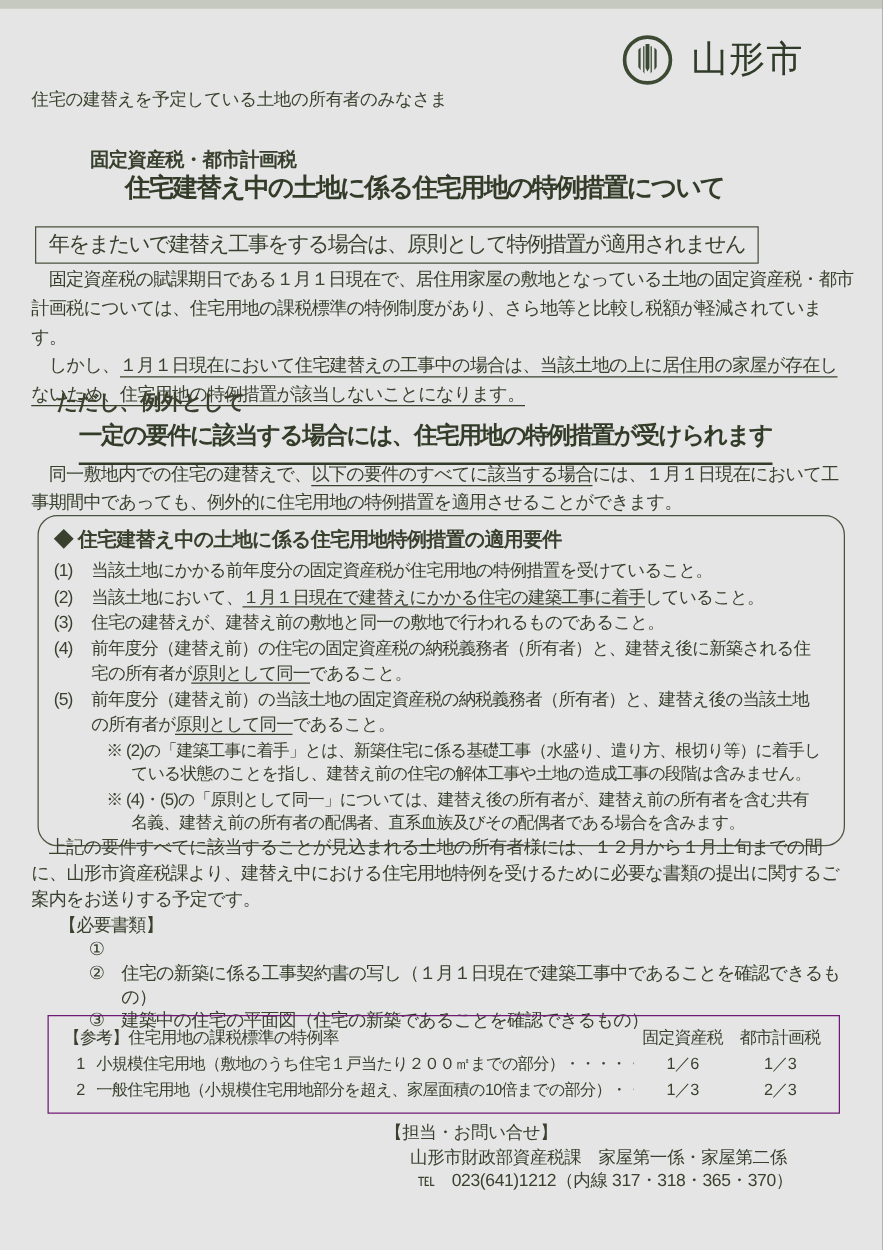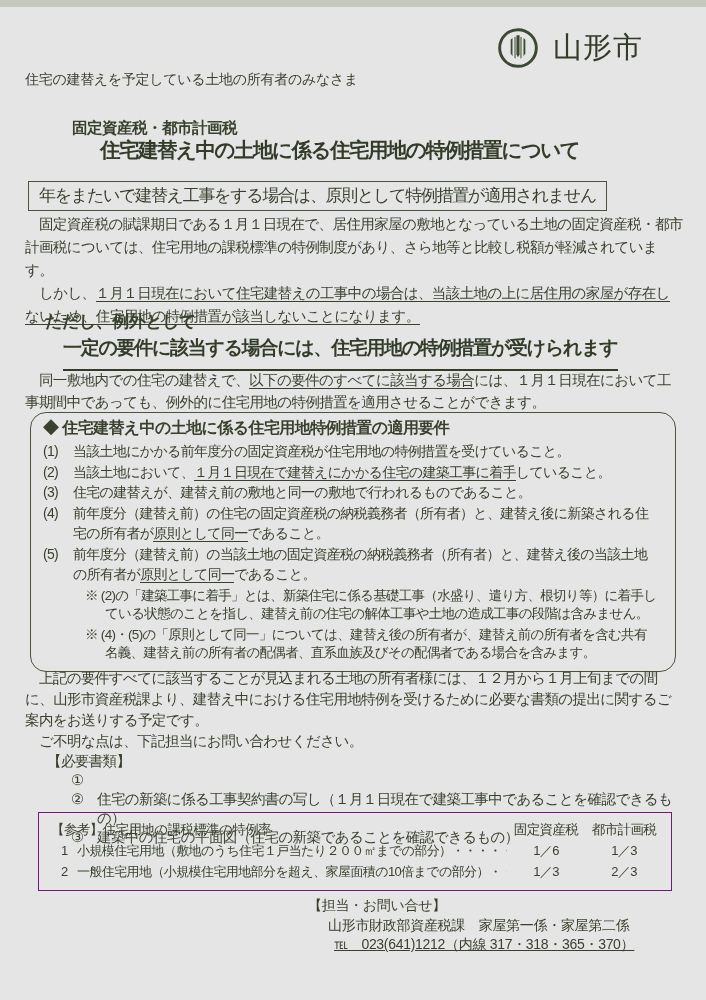--- a/index.html
+++ b/index.html
@@ -34,21 +34,21 @@
   .ul { border-bottom:1.4px solid currentColor; }
   
   .lead { position:absolute; top:310px; left:45px; font-size:17px; font-weight:bold; letter-spacing:-0.5px; }
   .headline { position:absolute; top:335px; left:63px; font-size:19px; font-weight:bold; letter-spacing:-1.3px; color:#333c29; }
   .headline .ul2 { border-bottom:2.5px solid currentColor; padding-bottom:11px; }
   .exc-body { position:absolute; top:369px; left:25px; width:658px; font-size:14.5px; line-height:22px; letter-spacing:-0.6px; }
   
   .req-box {
     position:absolute; top:412px; left:30px; width:646px;
     border:1.5px solid #4a5340; border-radius:16px;
-    padding:3px 16px 8px 12px;
+    padding:8px 16px 8px 12px;
     font-size:14px; letter-spacing:-0.7px;
   }
   .req-heading { font-size:16px; font-weight:bold; line-height:23px; letter-spacing:-0.6px; margin-bottom:2px; }
   .req-item { display:flex; line-height:20.5px; }
   .req-num { flex:0 0 30px; }
   .req-text { flex:1; }
   .req-note { margin-left:42px; padding-left:20px; text-indent:-20px; font-size:13.5px; line-height:18.5px; margin-top:2px; }
   
   .guidance { position:absolute; top:668px; left:25px; width:660px; font-size:14.5px; line-height:21px; letter-spacing:-0.6px; }
   .guidance .p2 { line-height:20px; }
@@ -65,21 +65,21 @@
   .ref-head { display:flex; }
   .ref-title { flex:1; font-size:13.5px; }
   .ref-col { flex:0 0 78px; text-align:center; font-size:13.5px; }
   .ref-row { display:flex; }
   .ref-num { flex:0 0 16px; margin-left:10px; }
   .ref-label { flex:1; white-space:nowrap; overflow:hidden; }
   .ref-val { flex:0 0 78px; text-align:center; }
   
   .contact { position:absolute; top:896px; left:308px; font-size:14px; line-height:19.5px; letter-spacing:-0.3px; }
   .contact-dept { margin-left:20px; }
-  .contact-tel { margin-left:26px;text-decoration:underline; }
+  .contact-tel { margin-left:26px; }
 </style>
 </head>
 <body>
 
 <div class="page">
   <div class="top-shade"></div>
 
   <div class="logo-row">
     <svg class="emblem" width="44" height="44" viewBox="0 0 48 48">
       <circle cx="24" cy="24" r="20" fill="none" stroke="#3c4a34" stroke-width="3.2"></circle>
@@ -132,21 +132,20 @@
       <span class="req-num">(5)</span>
       <span class="req-text"><span>前年度分（建替え前）の当該土地の固定資産税の納税義務者（所有者）と、建替え後の当該土地の所有者が</span><span class="ul">原則として同一</span><span>であること。</span></span>
     </div>
 
     <p class="req-note">※ (2)の「建築工事に着手」とは、新築住宅に係る基礎工事（水盛り、遣り方、根切り等）に着手している状態のことを指し、建替え前の住宅の解体工事や土地の造成工事の段階は含みません。</p>
     <p class="req-note">※ (4)・(5)の「原則として同一」については、建替え後の所有者が、建替え前の所有者を含む共有名義、建替え前の所有者の配偶者、直系血族及びその配偶者である場合を含みます。</p>
   </div>
 
   <div class="guidance">
     <p>　上記の要件すべてに該当することが見込まれる土地の所有者様には、１２月から１月上旬までの間に、山形市資産税課より、建替え中における住宅用地特例を受けるために必要な書類の提出に関するご案内をお送りする予定です。</p>
-    <p class="p2">　ご不明な点は、下記担当にお問い合わせください。</p>
     <div class="docs-heading">【必要書類】</div>
     <div class="doc-item">
       <span class="doc-num">①</span>
     </div>
     <div class="doc-item">
       <span class="doc-num">②</span>
       <span>住宅の新築に係る工事契約書の写し（１月１日現在で建築工事中であることを確認できるもの）</span>
     </div>
     <div class="doc-item">
       <span class="doc-num">③</span>

